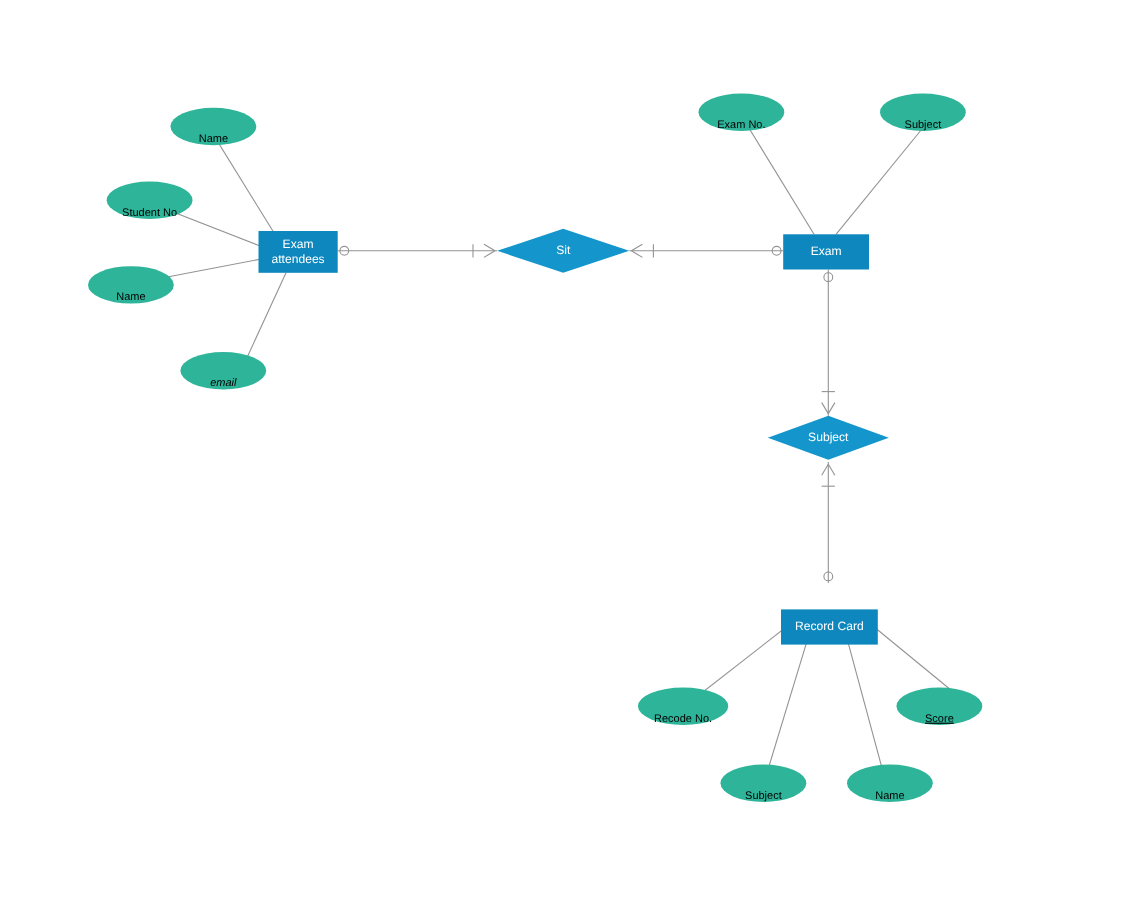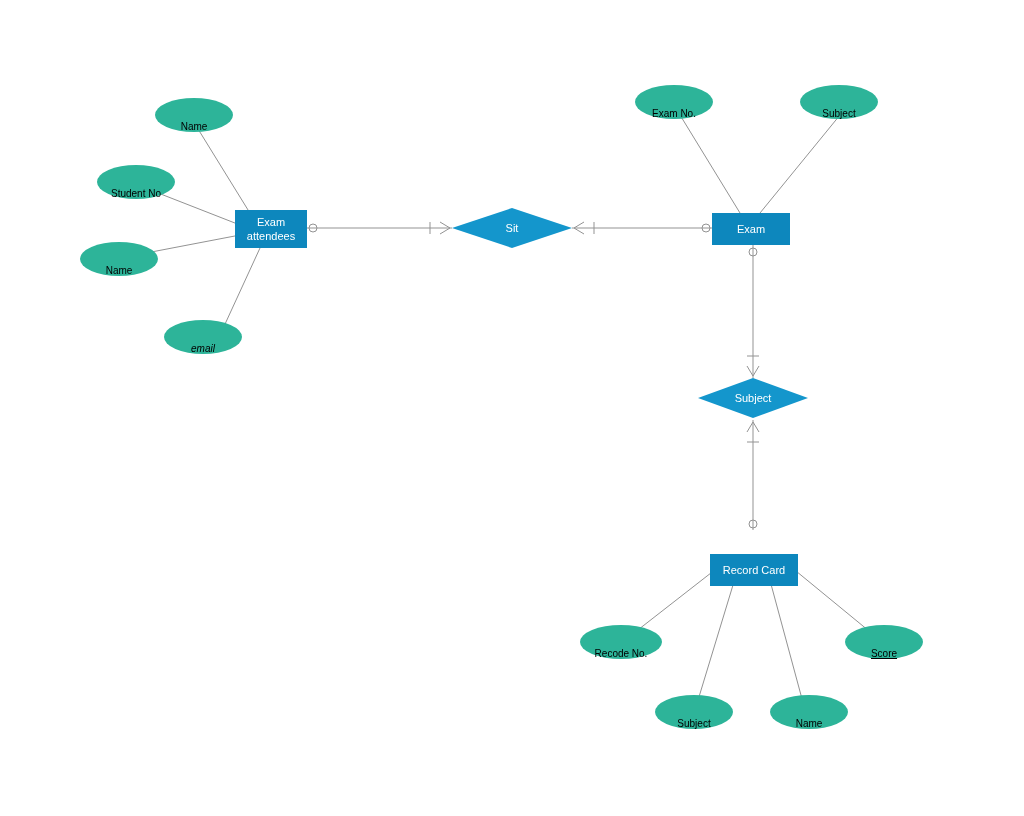--- a/index.html
+++ b/index.html
@@ -149,15 +149,15 @@
 </div>
 
 <div class="attribute" style="left:655px; top:695px; width:78px; height:34px;">
   <span>Subject</span>
 </div>
 
 <div class="attribute" style="left:770px; top:695px; width:78px; height:34px;">
   <span>Name</span>
 </div>
 
-<div class="attribute" style="left:845px; top:625px; width:78px; height:34px;text-decoration:underline;">
+<div class="attribute" style="left:815px; top:625px; width:78px; height:34px;text-decoration:underline;">
   <span>Score</span>
 </div>
 
 </body></html>

